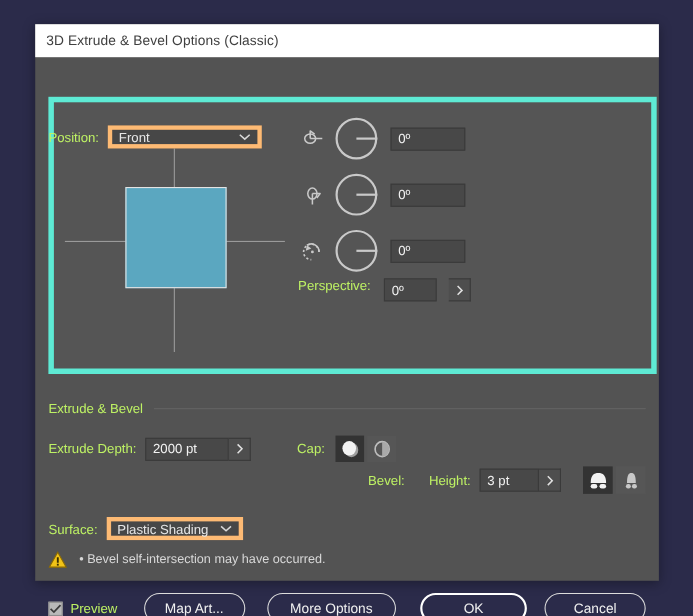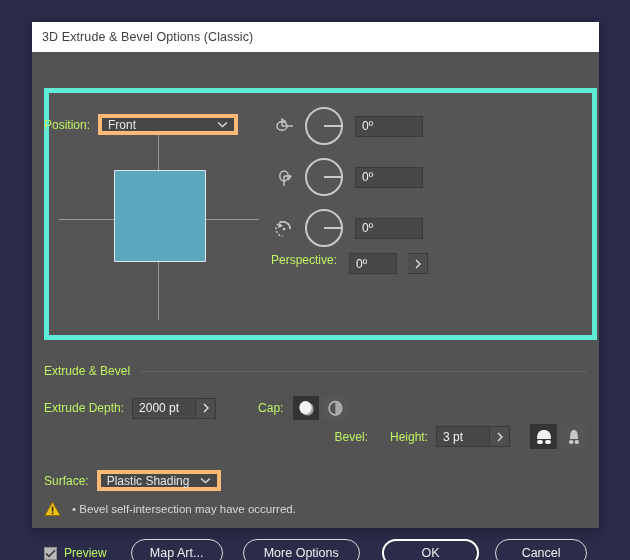--- a/index.html
+++ b/index.html
@@ -296,21 +296,21 @@
     </div>
 
     <div class="sectionhdr">
       <span class="label">Extrude &amp; Bevel</span>
       <span class="rule"></span>
     </div>
 
     <div class="exfield row gap8">
       <span class="label">Extrude Depth:</span>
       <span class="row">
-        <span class="numfield" style="width:64px;">2000 pt</span>
+        <span class="numfield" style="width:76px;">2000 pt</span>
         <span class="stepper">
           <svg width="8" height="10" viewBox="0 0 8 10">
             <path d="M2 1 L6 5 L2 9" fill="none" stroke="#e0e0e0" stroke-width="1.4"></path>
           </svg>
         </span>
       </span>
       <span class="label" style="margin-left:34px;text-align:right;">Cap:</span>
       <span class="row" style="margin-left:2px;">
         <span class="capbtn on">
           <svg width="19" height="19" viewBox="0 0 19 19">

